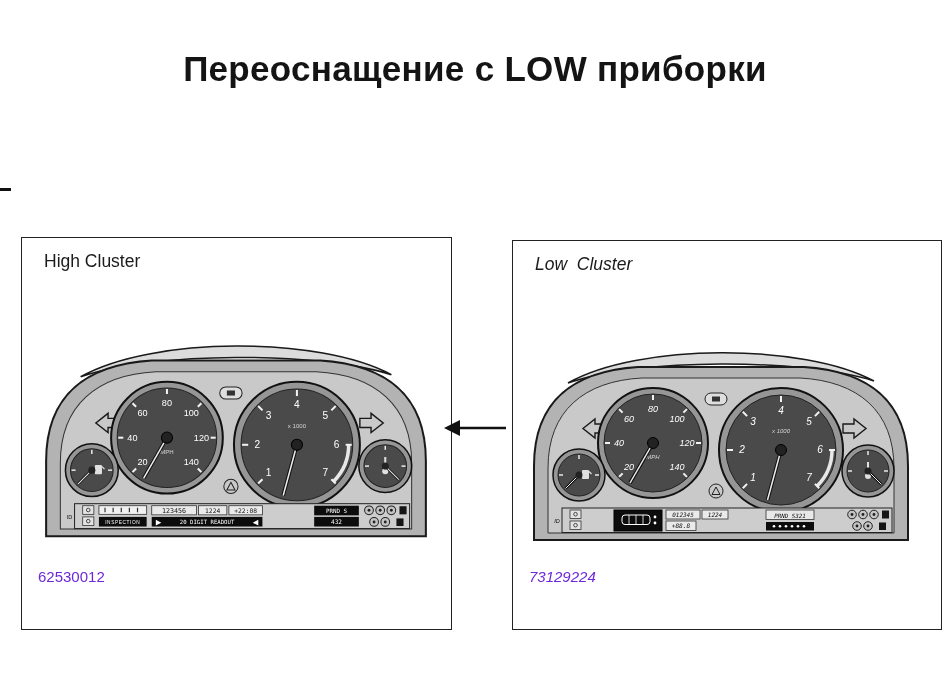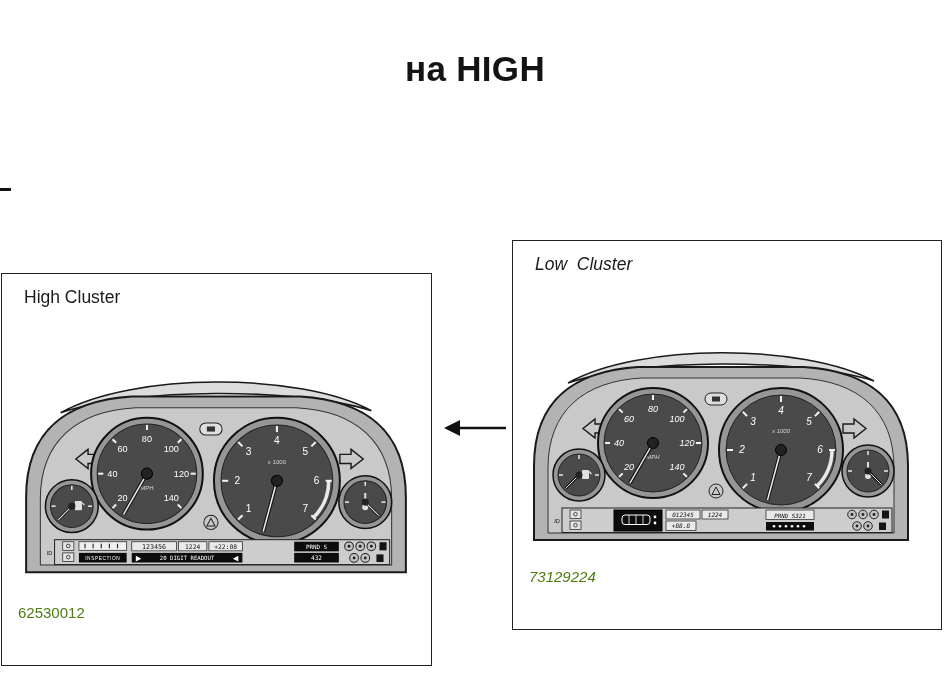--- a/index.html
+++ b/index.html
@@ -2,38 +2,38 @@
 <html><head>
 <meta charset="utf-8">
 <style>
   html,body{margin:0;padding:0;background:#fff;}
   .page{position:relative;width:950px;height:699px;background:#ffffff;overflow:hidden;
         font-family:"Liberation Sans",sans-serif;color:#111;}
   .title{position:absolute;top:44px;left:0;width:100%;text-align:center;
          font-size:35px;font-weight:700;line-height:1.45;color:#141414;letter-spacing:.3px;}
   .edge-tick{position:absolute;left:0;top:188px;width:11px;height:2.5px;background:#111;}
   .panel{position:absolute;border:1.6px solid #222;background:#fff;}
-  .panel.high{left:1px;top:237px;width:429px;height:391px;margin-top:36px;}
+  .panel.high{left:21px;top:237px;width:429px;height:391px;}
   .panel.low{left:512px;top:240px;width:428px;height:388px;font-style:italic;}
   .panel-label{position:absolute;left:22px;top:13px;font-size:17.5px;color:#1b1b1b;white-space:pre;}
-  .part-number{position:absolute;left:16px;bottom:44px;font-size:15px;color:#4d7c0f;}
+  .part-number{position:absolute;left:16px;bottom:44px;font-size:15px;color:#6d28d9;}
   .cluster{position:absolute;}
   .panel.high .cluster{left:16px;top:88px;width:396px;}
   .panel.low .cluster{left:13px;top:92px;width:390px;}
   .arrow{position:absolute;left:442px;top:415px;width:68px;height:26px;}
   svg text{font-family:"Liberation Sans",sans-serif;}
   svg text.lcd{font-family:"DejaVu Sans Mono",monospace;}
 </style>
 </head>
 <body>
 
 <div class="page">
 
   <div class="title">
-    <div>на HIGH</div>
+    <div>Переоснащение с LOW приборки</div>
   </div>
 
   <div class="edge-tick"></div>
 
   <div class="panel high">
     <div class="panel-label">High Cluster</div>
 
     <svg class="cluster" viewBox="0 0 390 218">
 
       <path d="M 42 50 C 112 10 278 10 348 48 C 276 25 114 25 42 50 Z" fill="#dcdcdc" stroke="#1a1a1a" stroke-width="1.5"></path>

